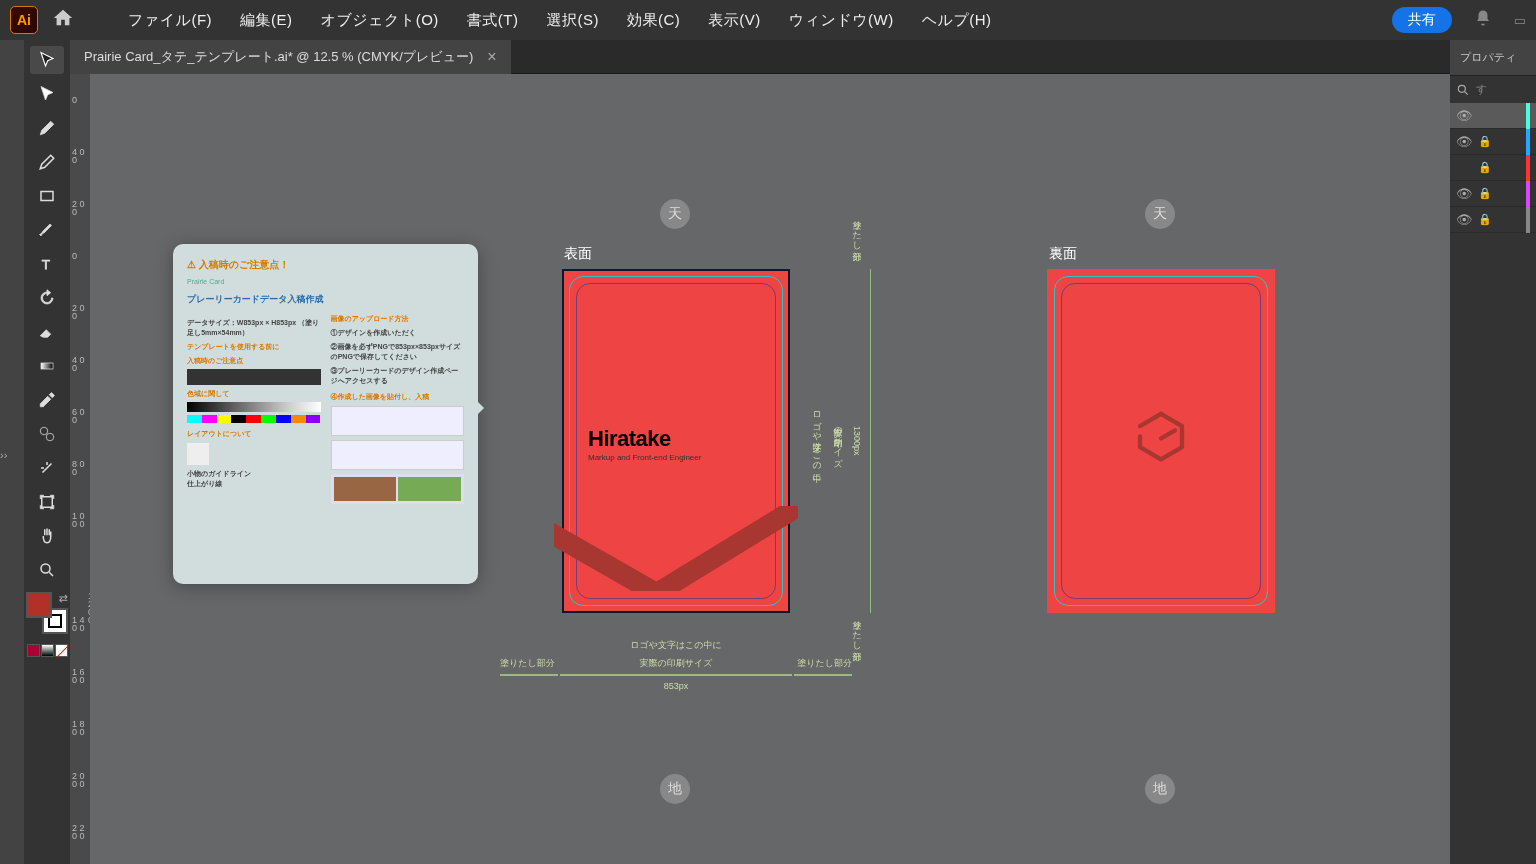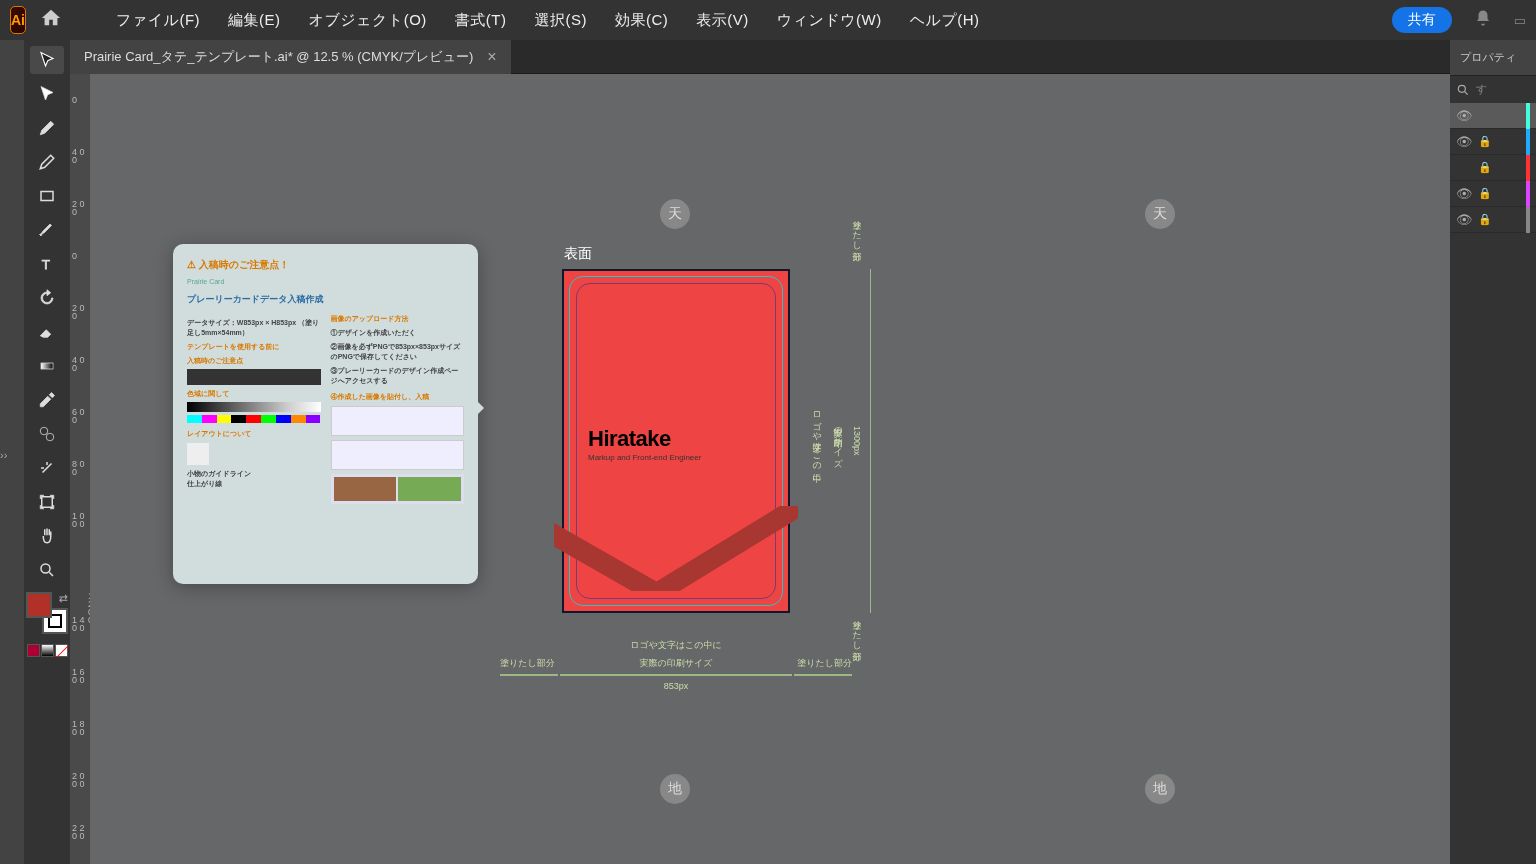--- a/index.html
+++ b/index.html
@@ -1,18 +1,18 @@
 <!DOCTYPE html>
 <html><head>
 <meta charset="utf-8">
 <style>
 *{margin:0;padding:0;box-sizing:border-box;font-family:"Hiragino Kaku Gothic Pro","Yu Gothic",sans-serif}
 body{width:1536px;height:864px;background:#262626;overflow:hidden;color:#ddd;font-size:13px;position:relative}
 .topbar{height:40px;background:#333;display:flex;align-items:center;padding:0 10px;gap:0}
-.ai-logo{width:16px;height:28px;background:linear-gradient(135deg,#3a0a00,#2a0700);border:1px solid #d87900;border-radius:5px;display:flex;align-items:center;justify-content:center;color:#ff9a00;font-weight:bold;font-size:14px}
+.ai-logo{width:28px;height:28px;background:linear-gradient(135deg,#3a0a00,#2a0700);border:1px solid #d87900;border-radius:5px;display:flex;align-items:center;justify-content:center;color:#ff9a00;font-weight:bold;font-size:14px}
 .home-icon{margin-left:14px;color:#ccc;font-size:20px;cursor:pointer}
 .menus{display:flex;gap:0;margin-left:40px}
 .menus span{padding:0 14px;color:#eee;font-size:15px;cursor:pointer;letter-spacing:.5px}
 .right-top{margin-left:auto;display:flex;align-items:center;gap:22px}
 .share-btn{background:#1473e6;border-radius:14px;padding:4px 16px;color:#fff;font-size:14px;cursor:pointer}
 .bell{color:#888;font-size:17px}
 .main{display:flex;height:calc(100% - 40px)}
 .left-gutter{width:24px;background:#434343;display:flex;justify-content:center;flex-direction:column;padding-top:6px}
 .left-gutter span{color:#aaa;font-size:11px;cursor:pointer}
 .toolbar{width:46px;background:#333;display:flex;flex-direction:column;align-items:center;padding-top:6px;gap:6px}
@@ -321,20 +321,30 @@
           <div class="guide inner"></div>
           <div class="card-name">Hiratake</div>
           <div class="card-sub">Markup and Front-end Engineer</div>
           <div class="check">
             <svg viewBox="0 0 250 90" preserveAspectRatio="none">
                 <path d="M-5 15 L105 80 L255 -15 L255 10 L105 105 L-5 40 Z" fill="#a73730"></path>
               </svg>
           </div>
         </div>
 
+        <div class="artboard ab2" style="border-color:transparent">
+          <div class="ab-label">裏面</div>
+          <div class="guide outer"></div>
+          <div class="guide inner"></div>
+          <div class="hexlogo">
+            <svg width="56" height="56" viewBox="0 0 64 64">
+                <path d="M32 6 L56 20 V44 L32 58 L8 44 V32 M32 6 L8 20 M32 34 L48 25" fill="none" stroke="#a73730" stroke-width="5" stroke-linejoin="round" stroke-linecap="round"></path>
+              </svg>
+          </div>
+        </div>
 
         <div class="dim-v">
           <div class="lbl" style="color:#cda">ロゴや文字はこの中に</div>
           <div class="lbl" style="color:#cda">実際の印刷サイズ</div>
           <div class="lbl" style="color:#cda">1300px</div>
           <div class="dim-line"></div>
         </div>
         <div style="position:absolute;left:760px;top:140px;writing-mode:vertical-rl;font-size:9px;color:#cda">塗りたし部分</div>
         <div style="position:absolute;left:760px;top:540px;writing-mode:vertical-rl;font-size:9px;color:#cda">塗りたし部分</div>
 

